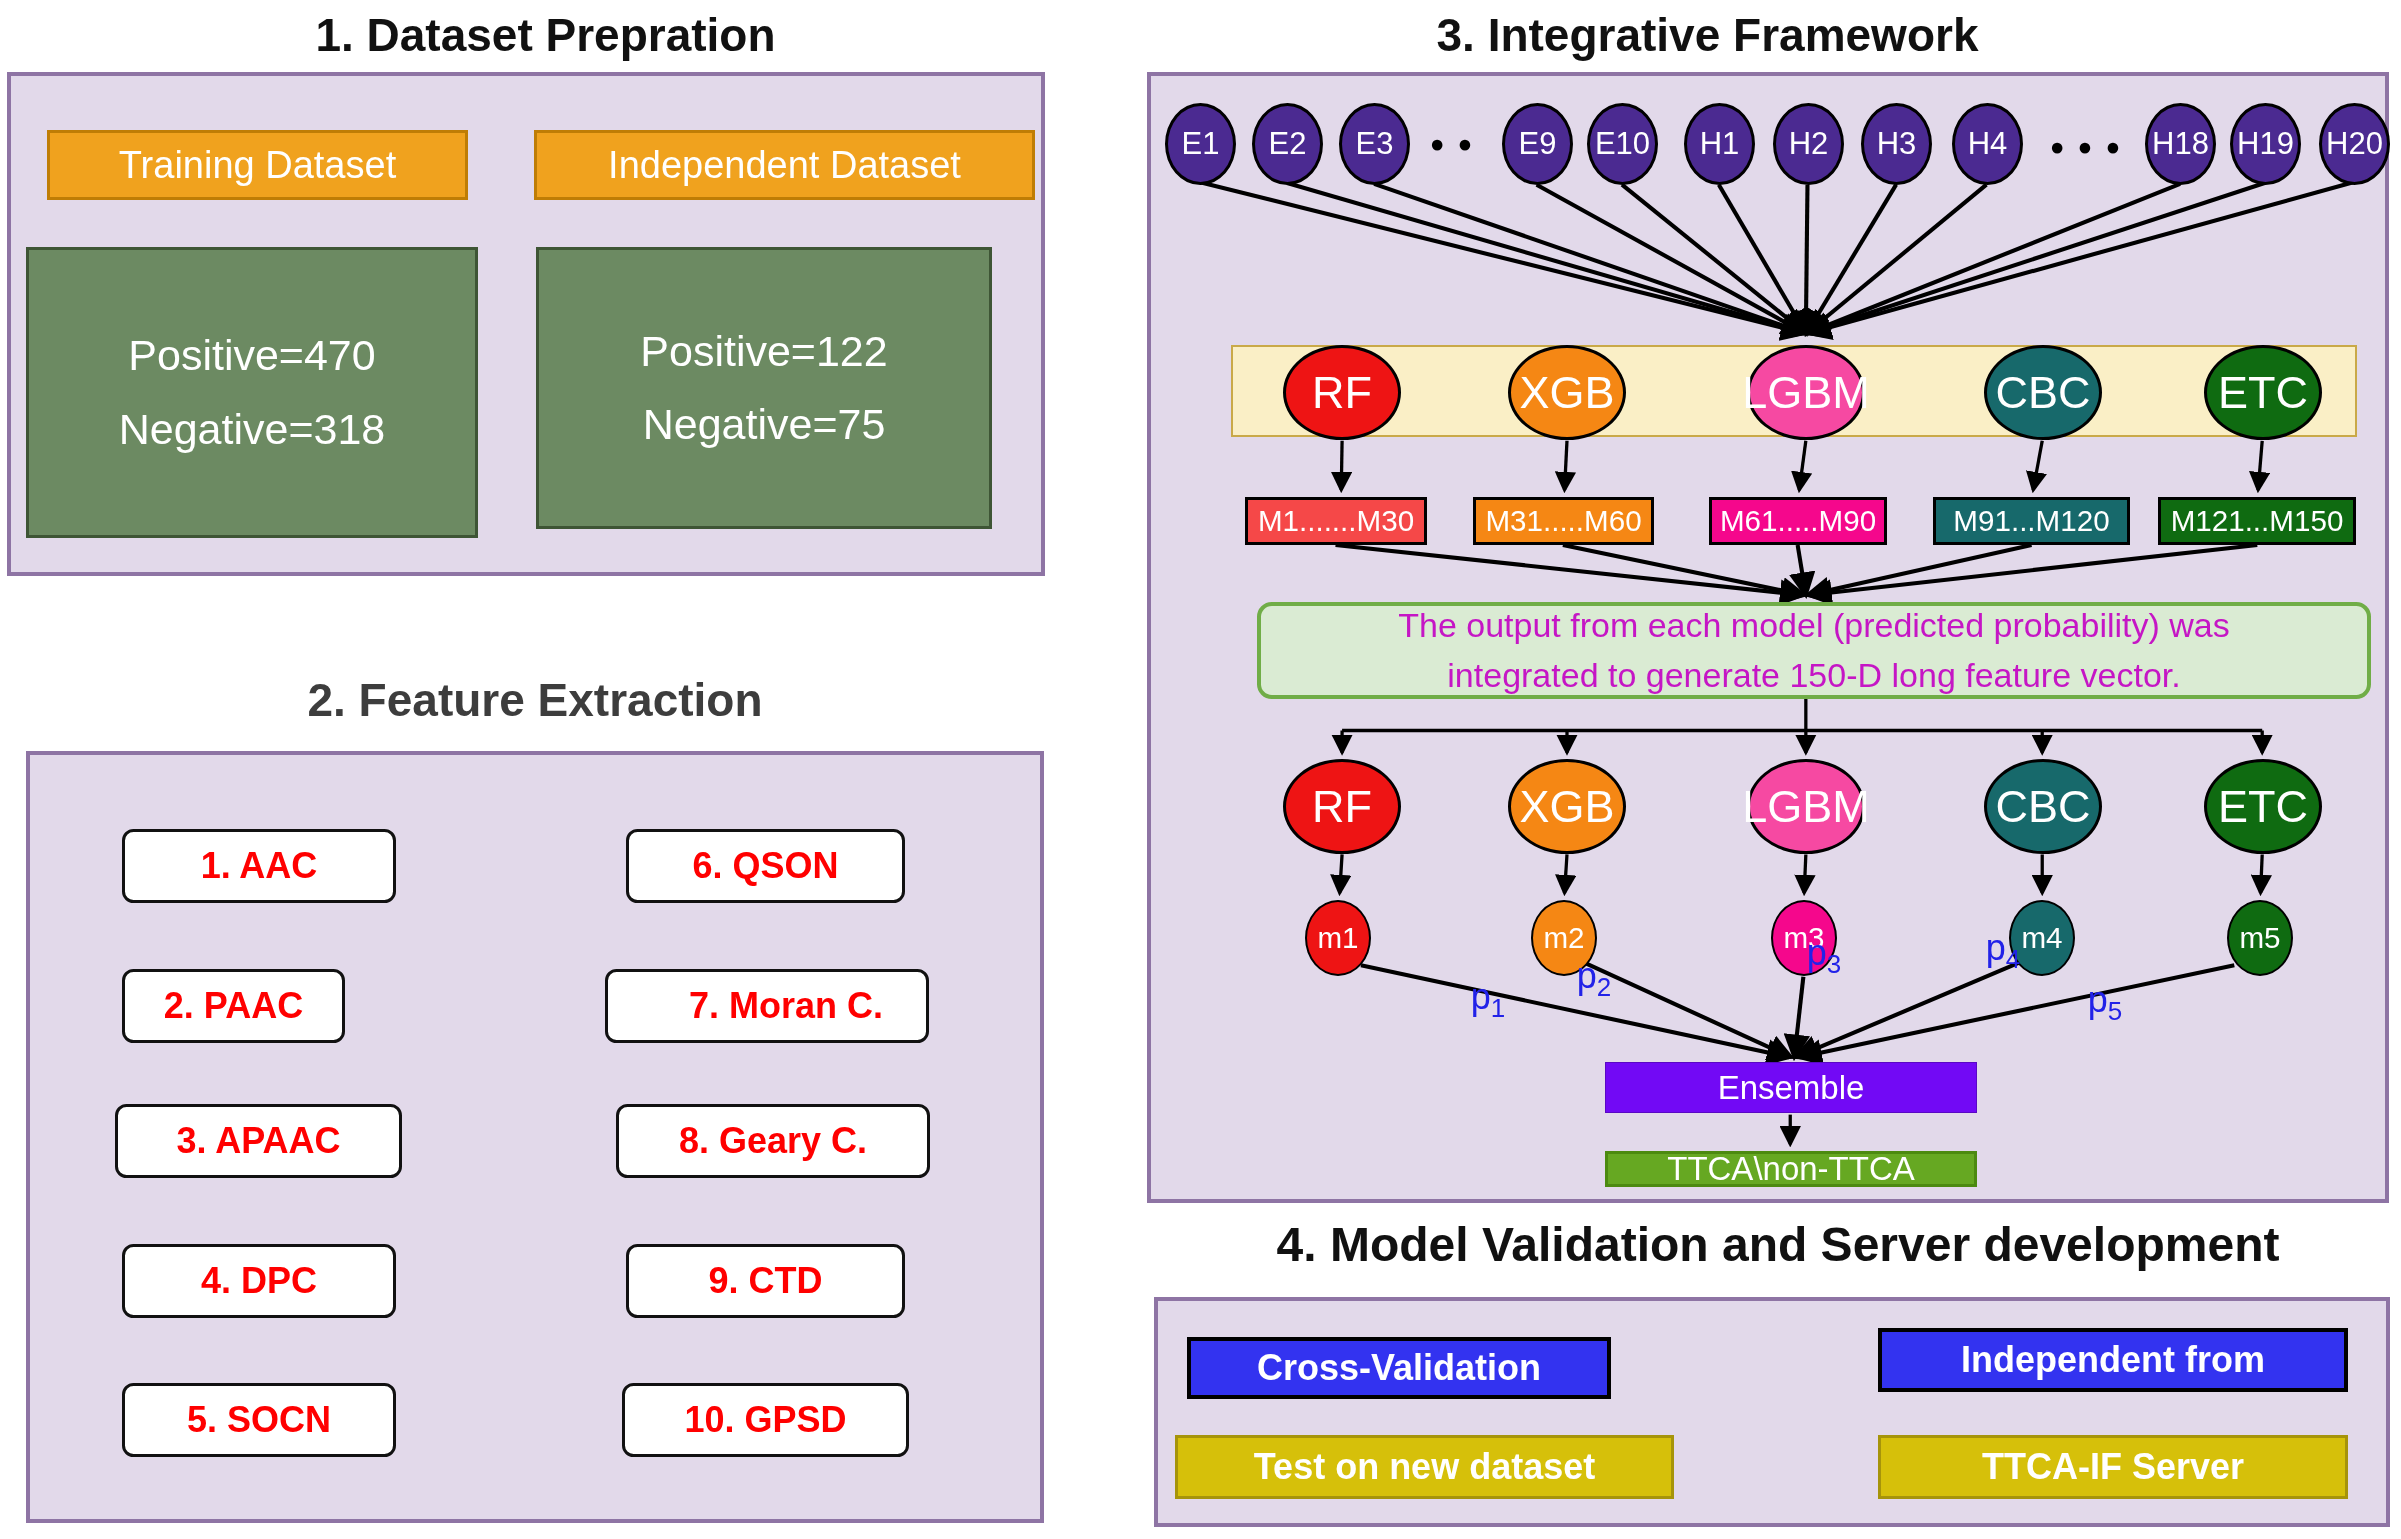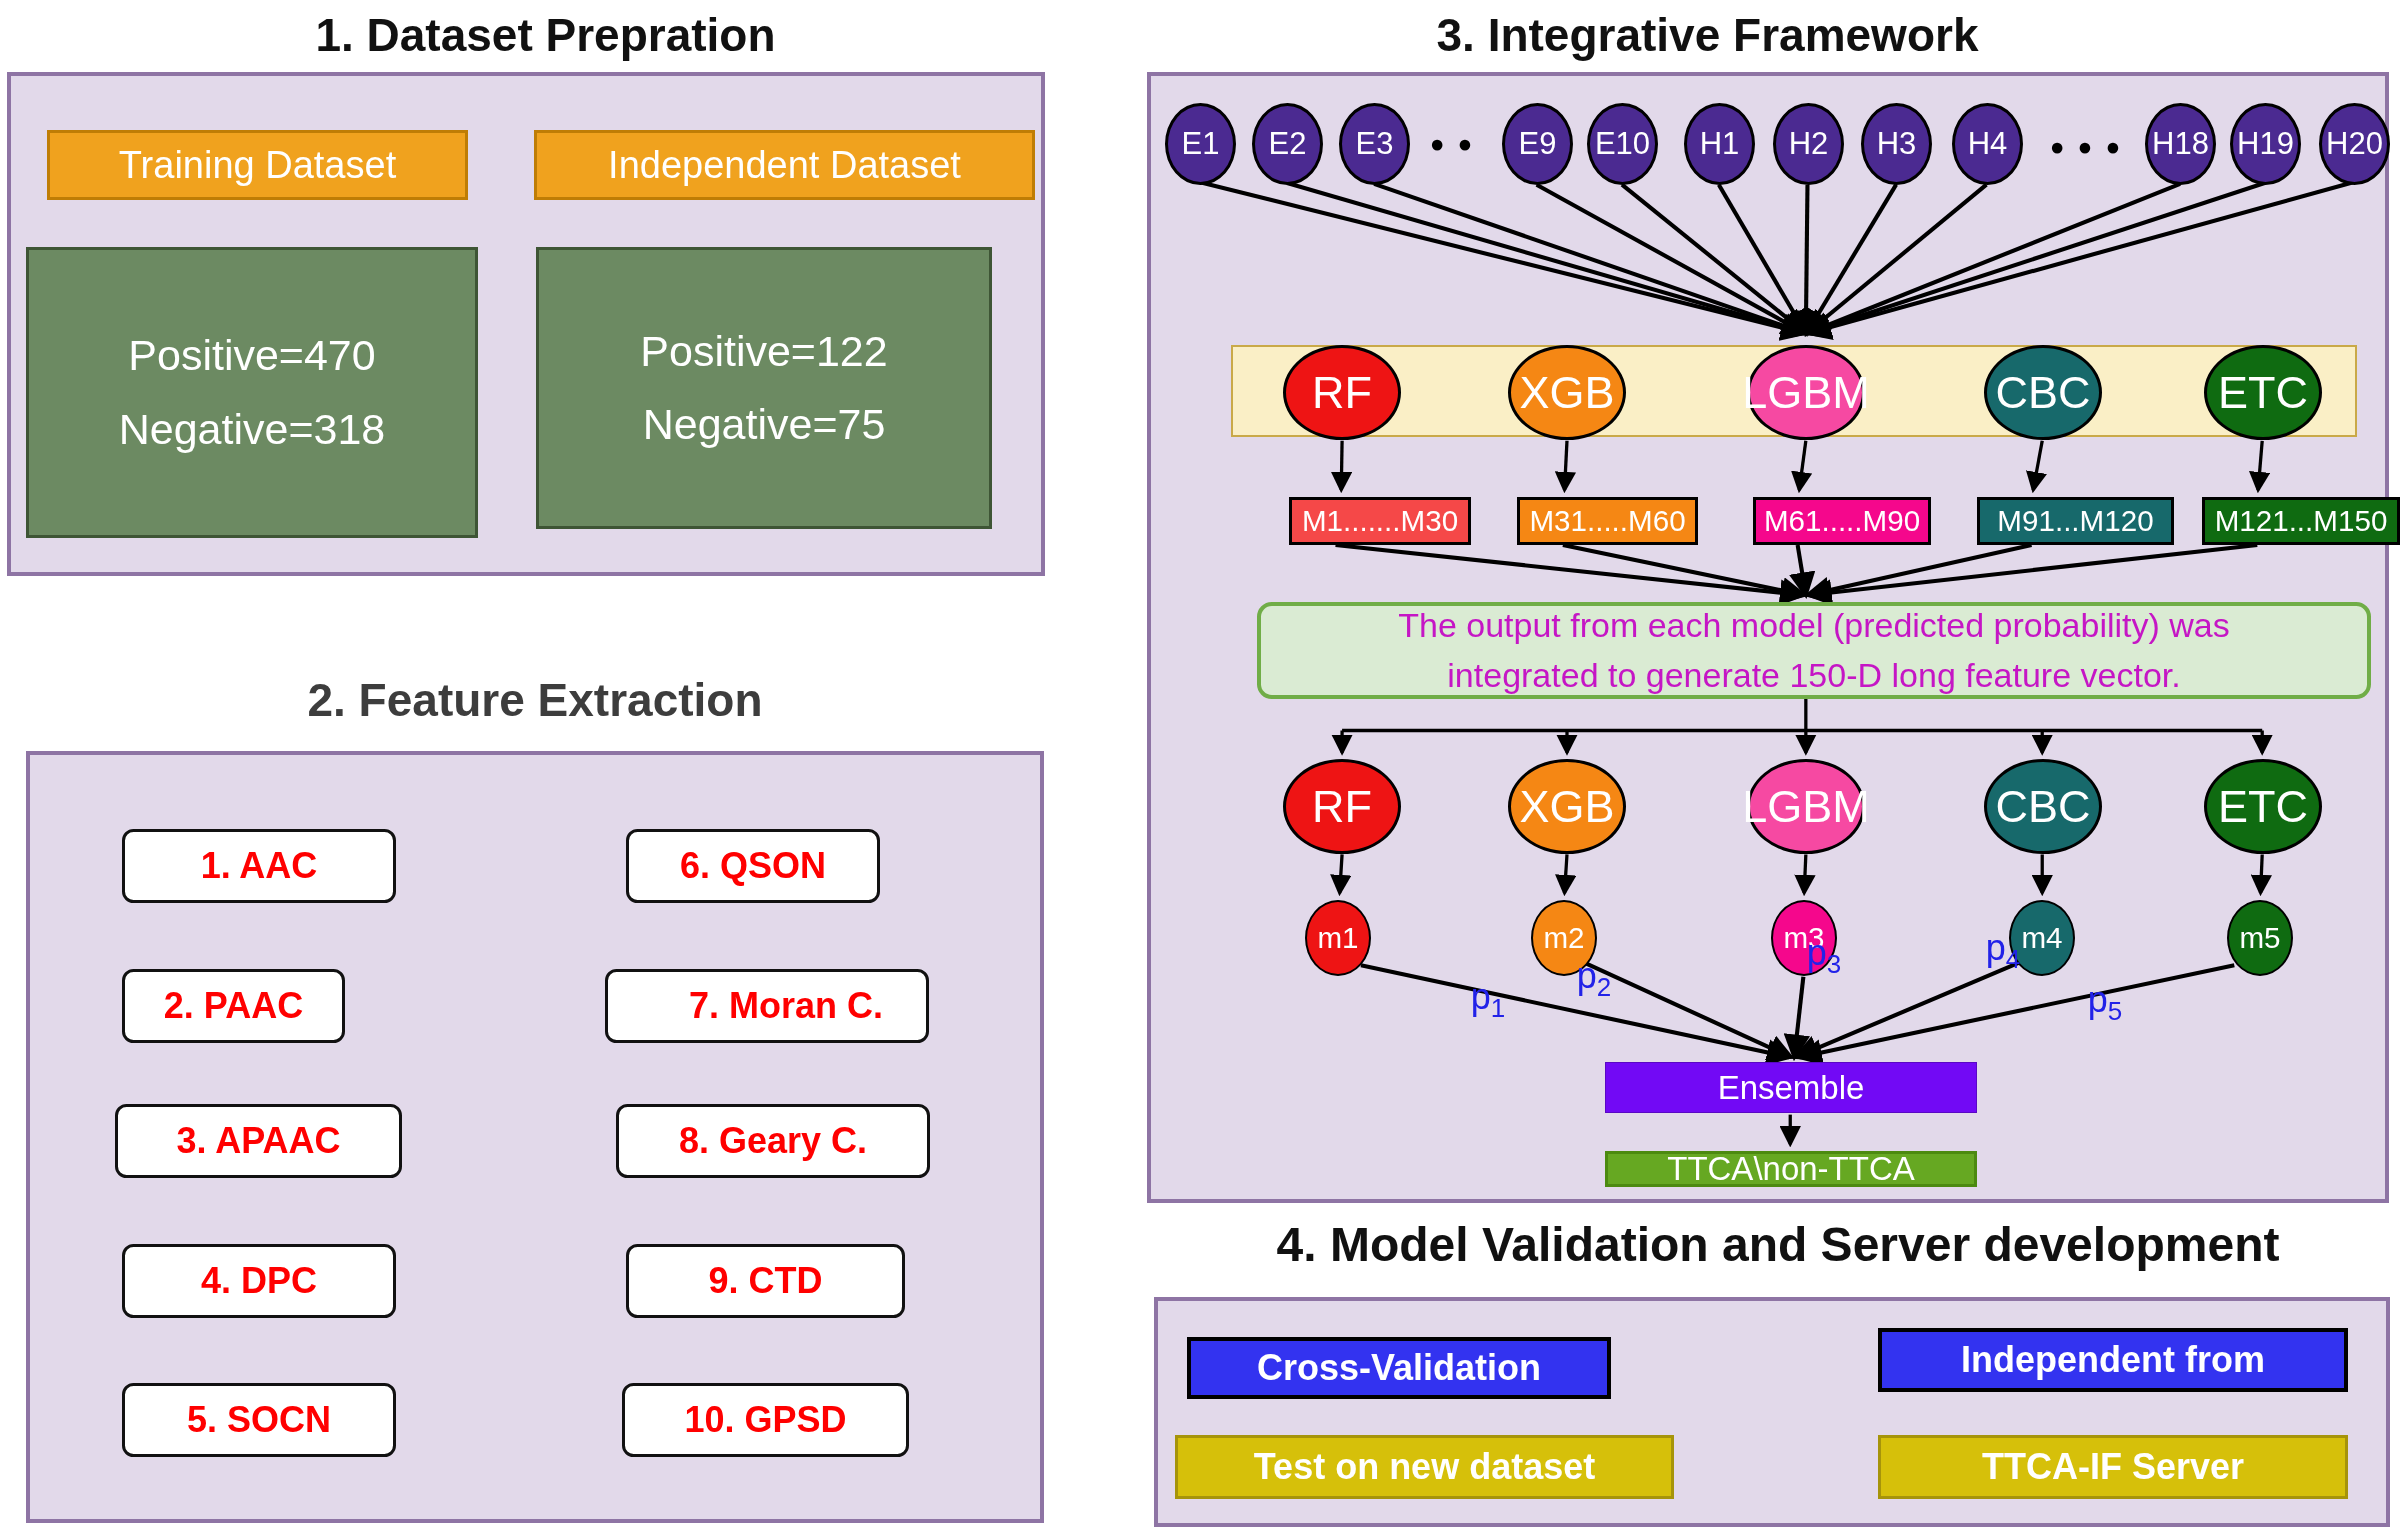--- a/index.html
+++ b/index.html
@@ -16,21 +16,21 @@
   .feat{background:#ffffff;border:3.3px solid #111111;border-radius:11.5px;
         color:var(--feature-red);font-weight:bold;font-size:36px;}
   .ellipse{position:absolute;border:3.3px solid #000000;border-radius:50%;display:flex;
            align-items:center;justify-content:center;color:#ffffff;box-sizing:border-box;z-index:3;}
   .eh{width:71px;height:82px;font-size:31px;background:var(--node-purple);}
   .model{width:118px;height:95px;font-size:45px;}
   .mcirc{width:66px;height:76px;font-size:29.6px;border-width:2.5px;}
   .c-rf{background:var(--rf-red);}  .c-xgb{background:var(--xgb-orange);}
   .c-lgbm{background:var(--lgbm-pink);} .c-cbc{background:var(--cbc-teal);}
   .c-etc{background:var(--etc-green);}
-  .mbox{height:48px;border:3.3px solid #000000;color:#ffffff;font-size:29.6px;margin-left:44px;}
+  .mbox{height:48px;border:3.3px solid #000000;color:#ffffff;font-size:29.6px;}
   .bg-m1{background:var(--m1-red);} .bg-m31{background:var(--xgb-orange);}
   .bg-m61{background:var(--m61-pink);} .bg-m91{background:var(--cbc-teal);}
   .bg-m121{background:var(--etc-green);}
   .band{position:absolute;background:var(--band-yellow);border:2.5px solid var(--band-border);
         box-sizing:border-box;z-index:1;}
   .note{background:var(--note-bg);border:4.1px solid var(--note-border);border-radius:14.8px;
         color:var(--note-text);font-size:34px;line-height:1.45;flex-direction:column;}
   .plab{position:absolute;color:var(--p-blue);font-size:36px;z-index:3;
         transform:translate(-50%,-50%);}
   .plab sub{font-size:26px;}
@@ -61,21 +61,21 @@
     <span>Negative=75</span>
   </div>
 
   <div class="title" style="left:26px;top:673px;width:1018px;font-size:46px;color:#3d3d3d;">2. Feature Extraction</div>
   <div class="panel" style="left:26px;top:751px;width:1018px;height:772px;"></div>
   <div class="box feat" style="left:122px;top:829px;width:274px;height:74px;">1. AAC</div>
   <div class="box feat" style="left:122px;top:969px;width:223px;height:74px;">2. PAAC</div>
   <div class="box feat" style="left:115px;top:1104px;width:287px;height:74px;">3. APAAC</div>
   <div class="box feat" style="left:122px;top:1244px;width:274px;height:74px;">4. DPC</div>
   <div class="box feat" style="left:122px;top:1383px;width:274px;height:74px;">5.  SOCN</div>
-  <div class="box feat" style="left:626px;top:829px;width:254px;height:74px;">6. QSON</div>
+  <div class="box feat" style="left:626px;top:829px;width:279px;height:74px;">6. QSON</div>
   <div class="box feat" style="left:605px;top:969px;width:324px;height:74px;padding-left:38px;">7. Moran C.</div>
   <div class="box feat" style="left:616px;top:1104px;width:314px;height:74px;">8. Geary C.</div>
   <div class="box feat" style="left:626px;top:1244px;width:279px;height:74px;">9. CTD</div>
   <div class="box feat" style="left:622px;top:1383px;width:287px;height:74px;">10. GPSD</div>
 
   <div class="title" style="left:1149px;top:8.2px;width:1117px;font-size:46px;">3. Integrative Framework</div>
   <div class="panel" style="left:1147px;top:72px;width:1242px;height:1131px;"></div>
   <div class="band" style="left:1231px;top:345px;width:1126px;height:92px;"></div>
 
   <div class="ellipse eh" style="left:1165px;top:103px;">E1</div>

